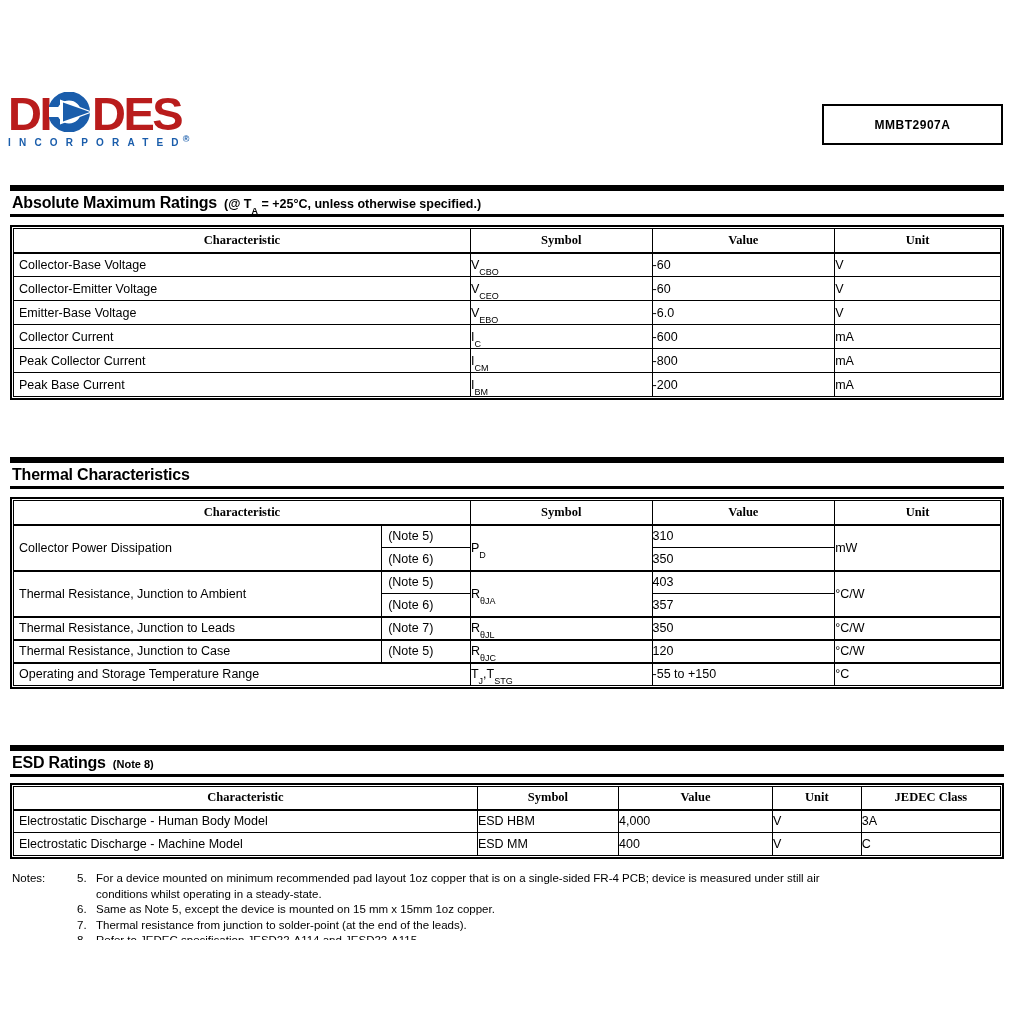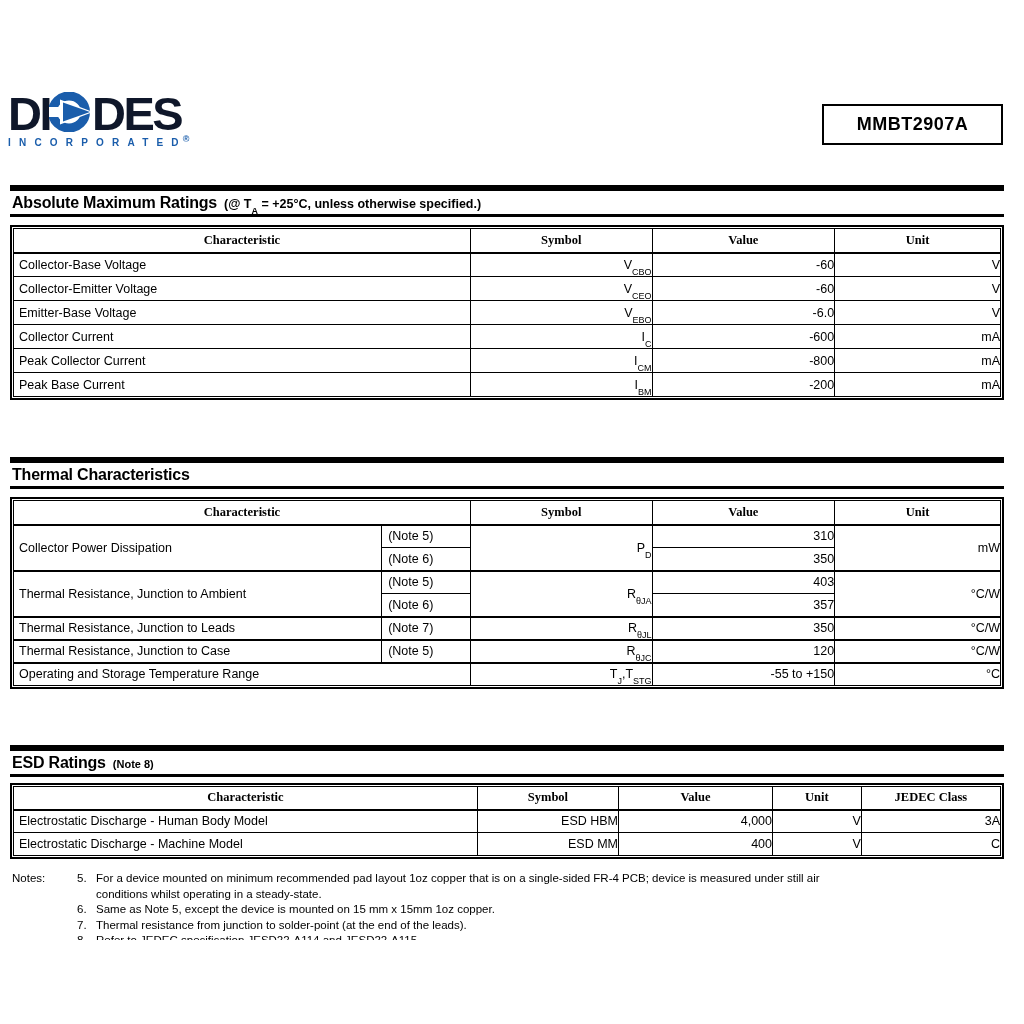--- a/index.html
+++ b/index.html
@@ -2,47 +2,47 @@
 <html><head>
 <meta charset="utf-8">
 <style>
   * { box-sizing: border-box; margin: 0; padding: 0; }
   html,body { background:#fff; }
   body { font-family: "Liberation Sans", sans-serif; color:#000; }
   #page { position:relative; width:1024px; height:1024px; background:#fff; overflow:hidden; }
 
   
   .logo { position:absolute; left:8px; top:92px; width:200px; }
-  .logo-word { display:flex; align-items:center; color:#0f172a; font-weight:bold;
+  .logo-word { display:flex; align-items:center; color:#b91c1c; font-weight:bold;
                font-size:47px; letter-spacing:-2.5px; line-height:40px; }
   .logo-o { margin:0 -1px; }
   .logo-sub { display:flex; align-items:center; margin-top:1px; }
   .logo-sub-text { color:#1a5dab; font-weight:bold; font-size:10px; letter-spacing:8.2px; white-space:nowrap; }
   .logo-reg { color:#1a5dab; font-size:9px; font-weight:bold; position:relative; top:-4px; left:-4px; }
 
   
   .part-box { position:absolute; left:822px; top:104px; width:181px; height:41px;
               border:2px solid #000; display:flex; align-items:center; justify-content:center;
-              font-size:18px; font-weight:bold; letter-spacing:0.5px; }
+              font-size:12px; font-weight:bold; letter-spacing:0.5px; }
 
   
   .section { position:absolute; left:10px; width:994px; }
   .bar-thick { height:6px; background:#000; }
   .bar-thin  { height:3px; background:#000; }
   .title-row { display:flex; align-items:baseline; gap:7px; padding:3px 0 2px 2px; }
   .title-row h2 { font-size:16px; font-weight:bold; letter-spacing:-0.2px; }
   .subtitle { font-size:12.5px;font-weight:bold; }
 
   .tbl-wrap { margin-top:8px; border:2px solid #000; padding:1px; background:#fff; }
   table { border-collapse:collapse; width:100%; font-size:12.5px; table-layout:fixed; }
   th, td { border:1px solid #000; height:24px; padding:0; vertical-align:middle; }
   th { border-bottom:2px solid #000; font-weight:bold; text-align:center; font-size:12.5px;font-family:Liberation Serif, serif; }
   td.char { text-align:left; padding-left:5px; }
   td.note { text-align:left; padding-left:6px; }
-  td.c { text-align:right; }
+  td.c { text-align:left; }
   tr.sub td { border-top:1px solid #000; height:22px; }
   tr.major td { border-top:2px solid #000; }
   #thermal-table td { height:23px; }
   #esd-table th, #esd-table td { height:23px; }
 
   sub { font-size:9px; line-height:0; position:relative; top:2.5px; letter-spacing:0; }
 
   
   .notes { position:absolute; left:12px; top:871px; width:1000px; height:69px; overflow:hidden;
            font-size:11.5px; line-height:15.5px; }

